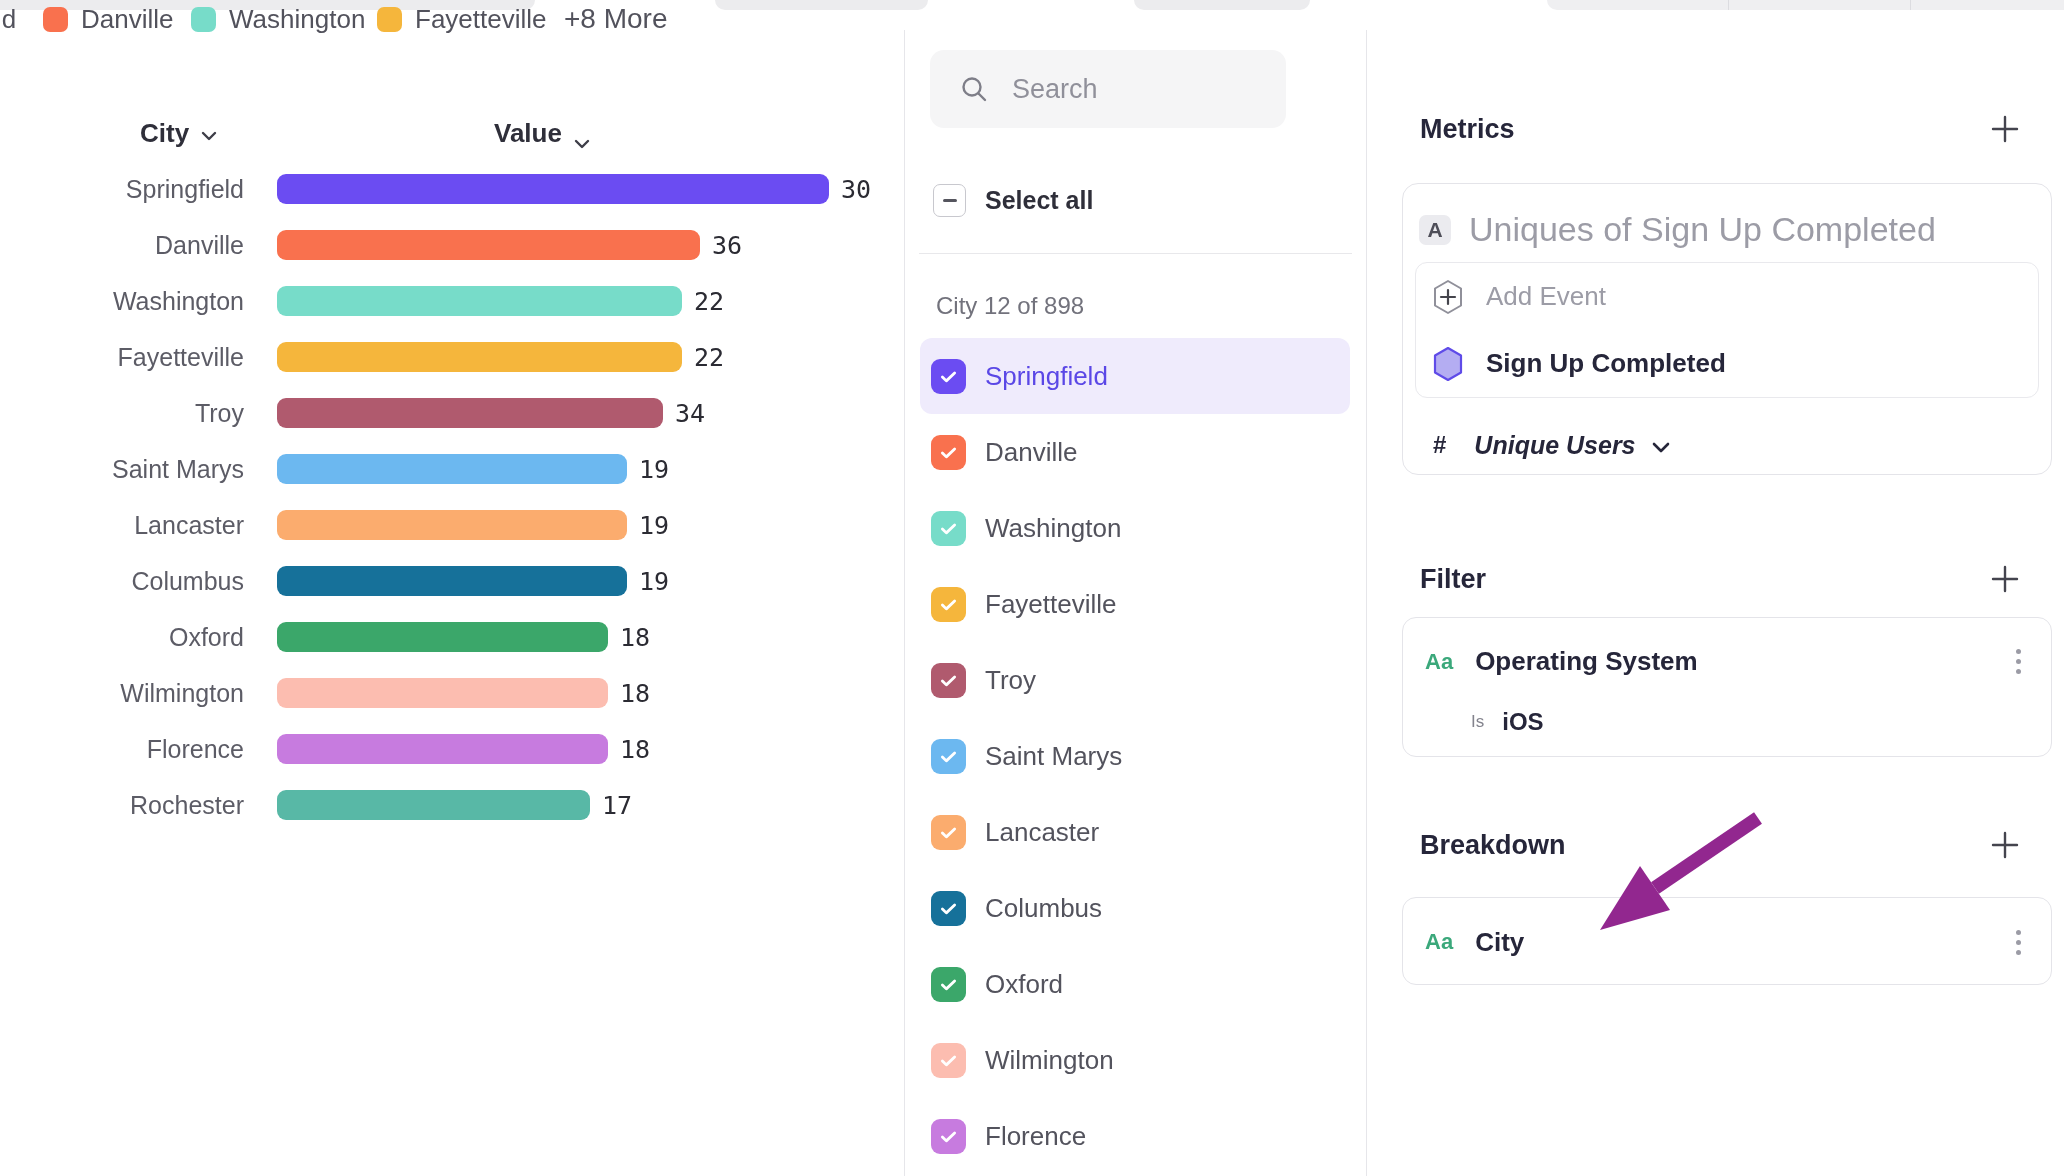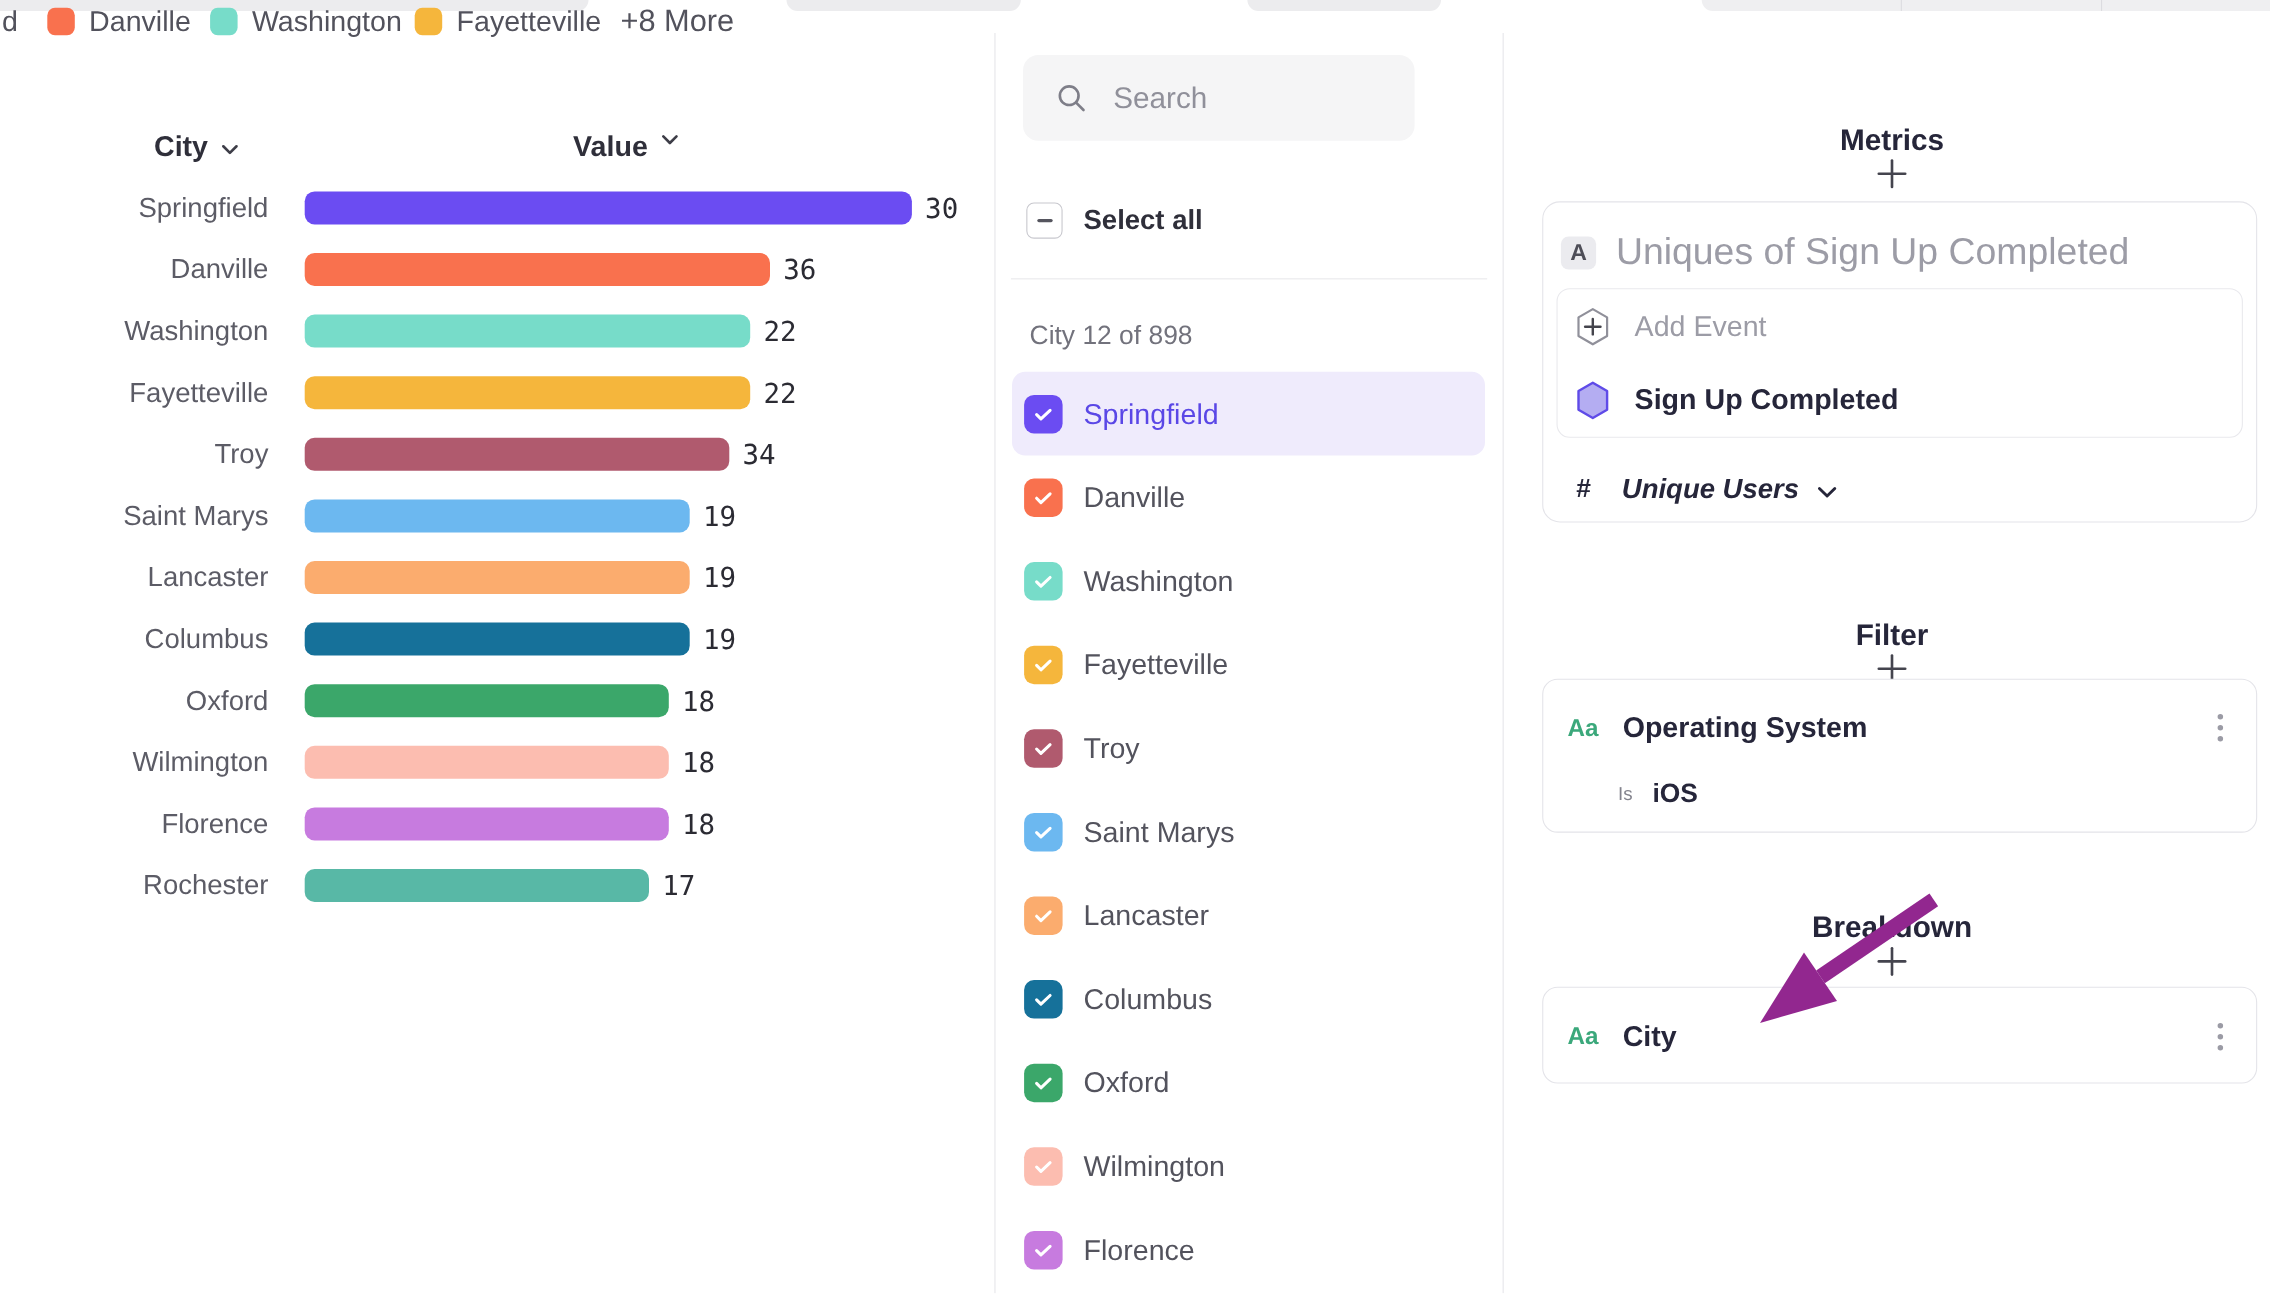--- a/index.html
+++ b/index.html
@@ -20,21 +20,21 @@
                   font-size:26px;color:#52525C;}
   .legend-item{position:absolute;top:0;height:38px;display:flex;align-items:center;gap:13px;
                font-size:26px;color:#52525C;}
   .legend-swatch{width:25px;height:25px;border-radius:7px;flex:none;}
   .legend-more{position:absolute;left:564px;top:0;height:38px;display:flex;align-items:center;
                font-size:28px;color:#52525C;}
 
   .chart-header{position:absolute;top:118px;left:0;width:904px;height:34px;font-weight:bold;
                 font-size:26px;color:#2F2F3A;}
   .col-city{position:absolute;left:140px;top:0;display:flex;align-items:center;gap:12px;}
-  .col-value{position:absolute;left:521px;top:0;display:flex;align-items:flex-start;gap:12px;}
+  .col-value{position:absolute;left:494px;top:0;display:flex;align-items:flex-end;gap:12px;}
   .sort-chev{margin-top:4px;}
 
   .bar-rows{position:absolute;left:0;top:161px;width:904px;}
   .bar-row{display:flex;align-items:center;height:56px;}
   .bar-label{width:244px;text-align:right;font-size:25px;color:#5C5C66;flex:none;}
   .bar{height:30px;border-radius:9px;margin-left:33px;flex:none;}
   .bar-value{margin-left:12px;font-family:"DejaVu Sans Mono",monospace;font-size:25px;color:#2B2B33;}
 
   
   .city-panel{position:absolute;left:905px;top:0;width:461px;height:908px;}
@@ -59,21 +59,21 @@
             display:flex;align-items:center;gap:19px;}
   .city-row.highlighted{background:#EFEBFC;}
   .city-check{width:35px;height:35px;border-radius:9px;flex:none;
               display:flex;align-items:center;justify-content:center;}
   .city-label{font-size:26px;color:#53535D;}
   .city-row.highlighted .city-label{color:#5A47E6;font-weight:500;}
 
   
   .inspector{position:absolute;left:1366px;top:0;width:698px;height:1176px;}
   .section-head{position:absolute;left:54px;right:44px;height:34px;display:flex;
-                align-items:center;justify-content:space-between;flex-direction:column;}
+                align-items:center;justify-content:space-between;}
   .section-title{font-size:27px;font-weight:bold;color:#26263A;}
   .plus-btn{display:flex;}
 
   .card{position:absolute;left:36px;width:650px;border:1px solid #E4E4E9;border-radius:16px;
         background:#fff;box-sizing:border-box;}
   .metric-card{top:183px;height:292px;}
   .formula-row{position:absolute;left:16px;top:26px;display:flex;align-items:center;gap:18px;}
   .formula-badge{width:32px;height:30px;background:#EBEBEF;border-radius:7px;display:flex;
                  align-items:center;justify-content:center;font-size:21px;font-weight:bold;color:#4E4E58;}
   .formula-label{font-size:34px;color:#9C9CA6;}

